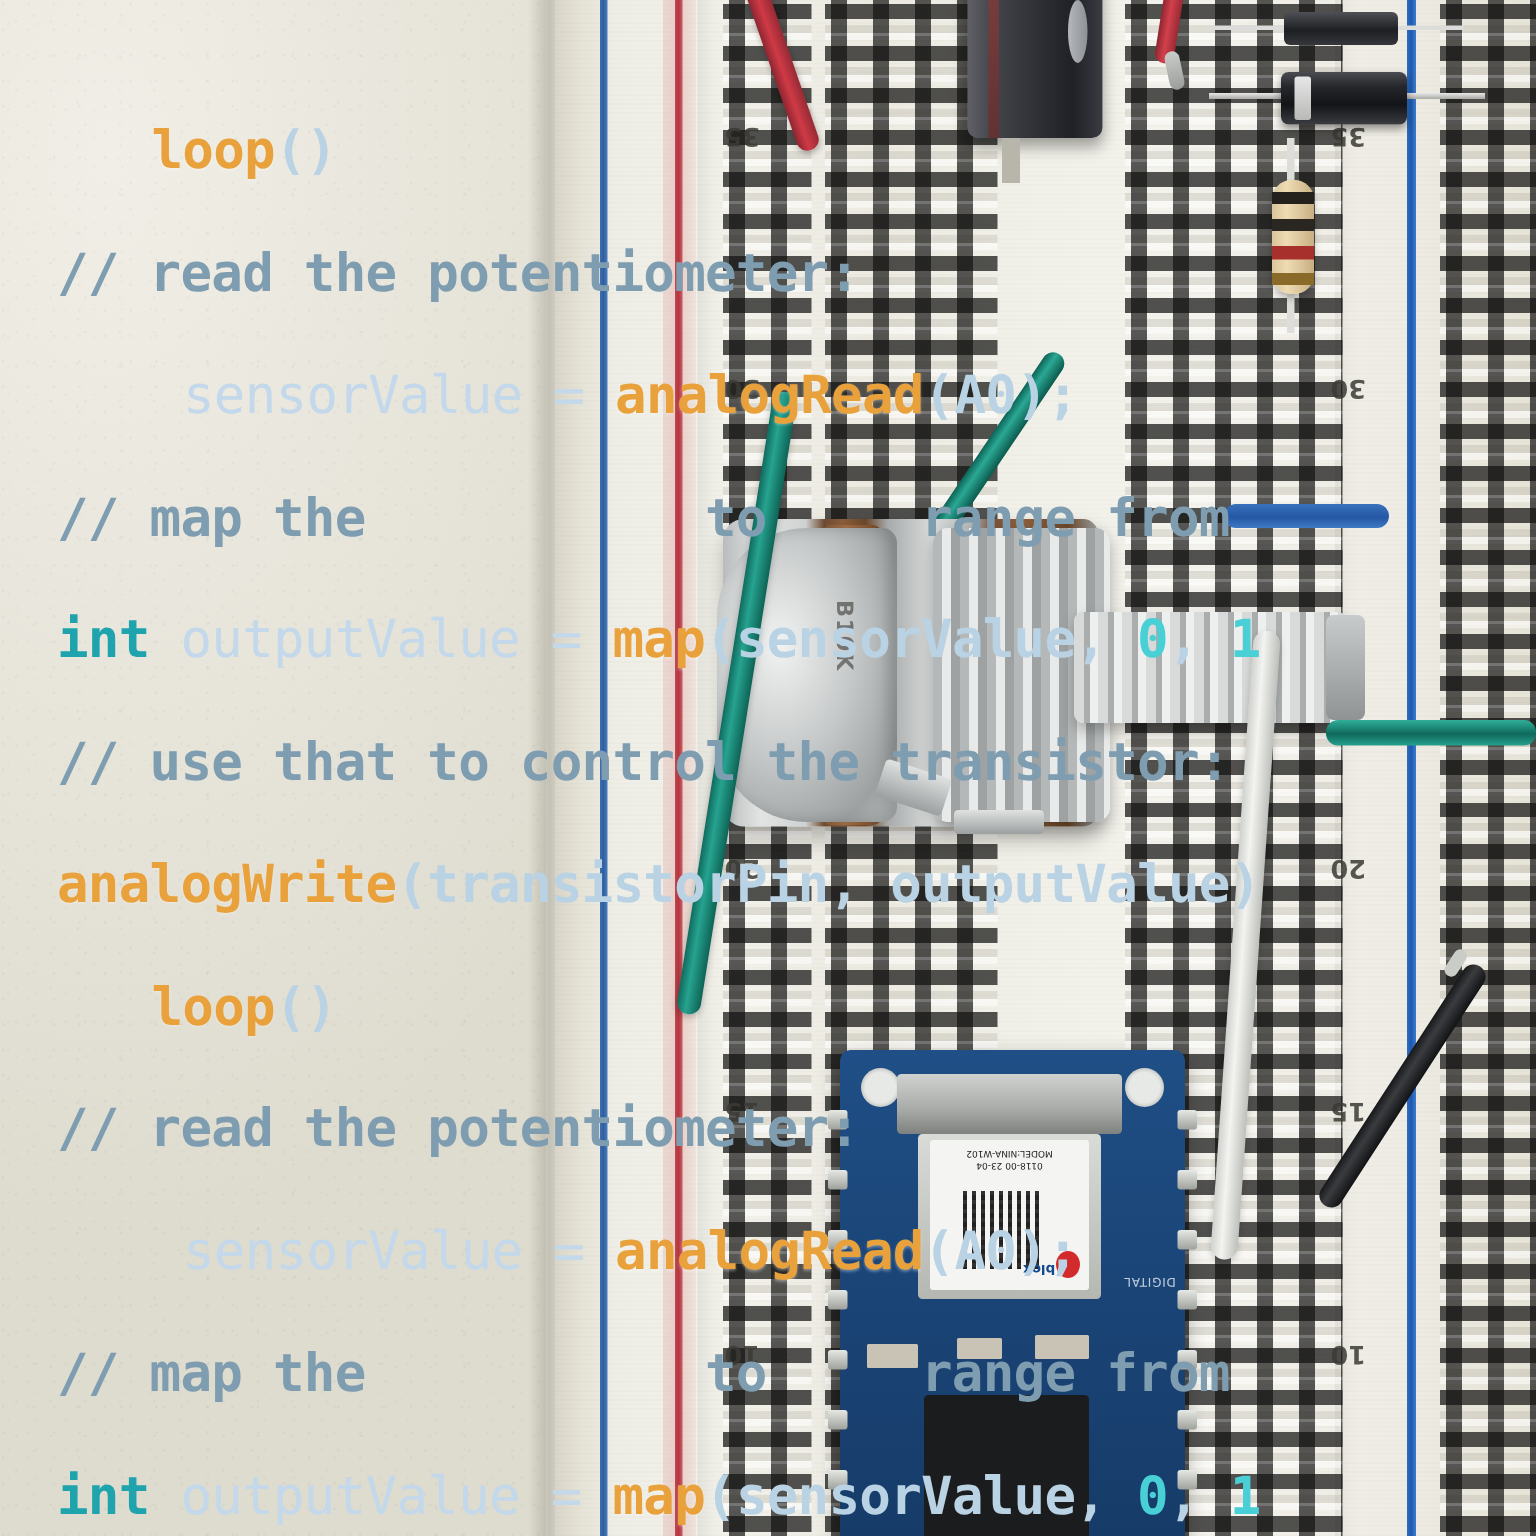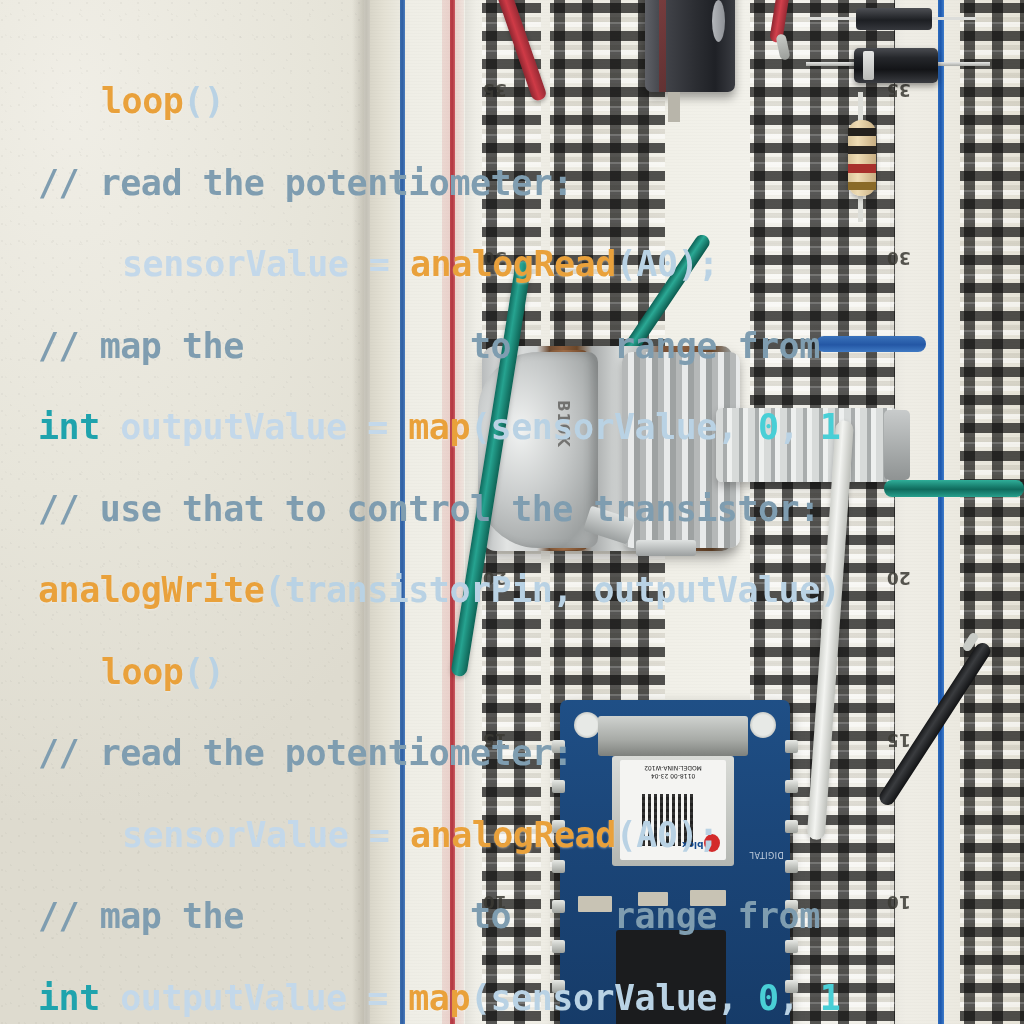--- a/index.html
+++ b/index.html
@@ -266,21 +266,21 @@
   
   #code{
     position:absolute;inset:0;
     font-family:"DejaVu Sans Mono","Liberation Mono",monospace;
     font-size:35px;line-height:66px;white-space:pre;
     letter-spacing:-0.5px;
   }
   .cline{position:absolute;left:38px;width:1300px;}
   .kw   {color:#e9a13b;font-weight:700;text-shadow:0 1px 2px rgba(255,255,255,.35);}
   .cm   {color:#7f9db0;font-weight:700;}
-  .var  {color:#c3d8ea;font-weight:700;}
+  .var  {color:#c3d8ea;font-weight:400;}
   .punc {color:#b9d2e4;font-weight:700;}
   .type {color:#1fa3ad;font-weight:700;}
   .num  {color:#49cfd6;font-weight:700;}
   .ind  {display:inline-block;}
 </style>
 </head>
 <body>
 
 <div id="stage">
 

